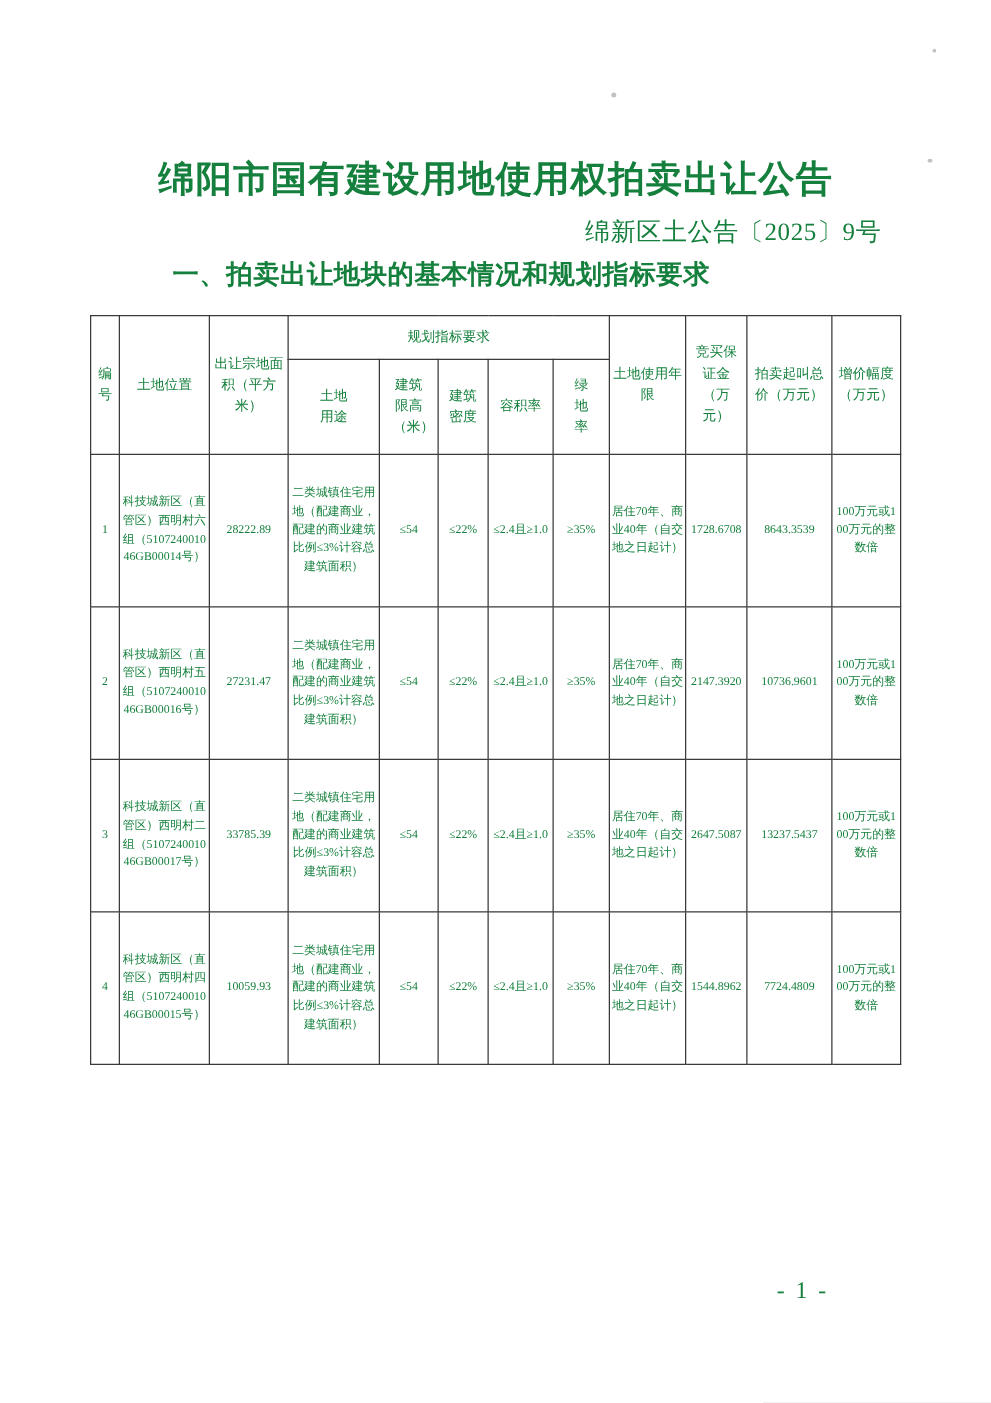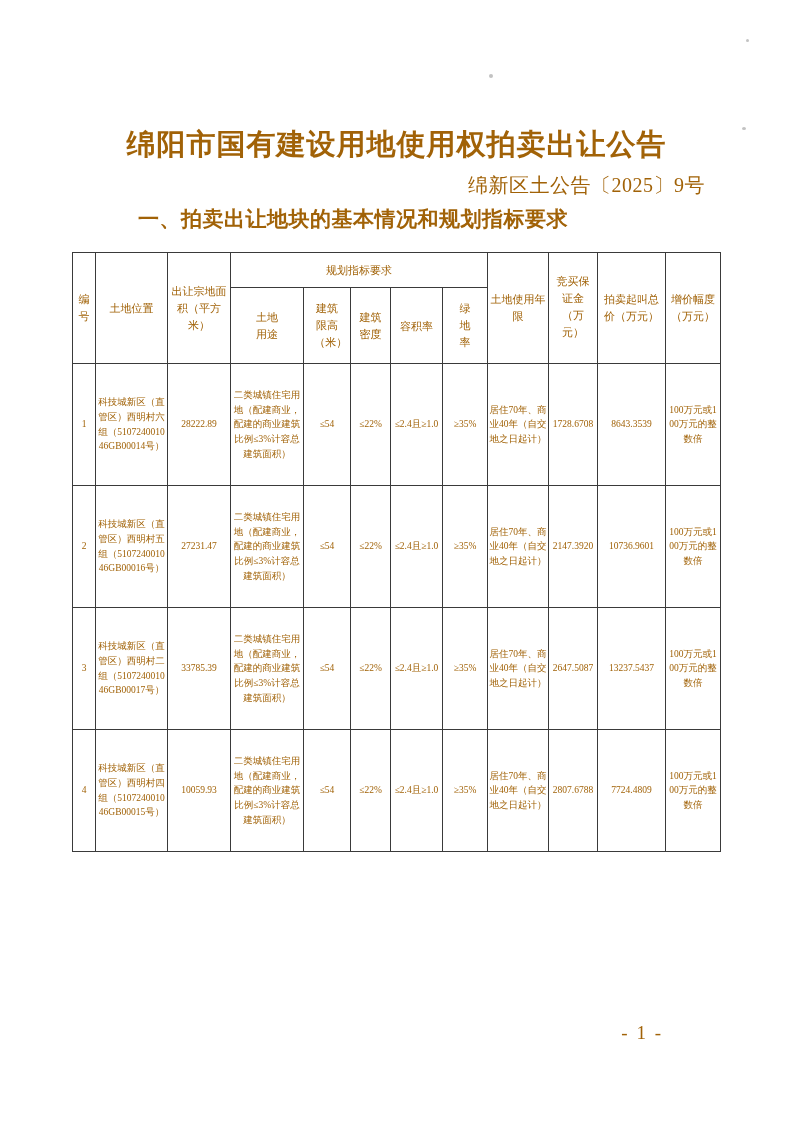--- a/index.html
+++ b/index.html
@@ -3,21 +3,21 @@
 <meta charset="utf-8">
 <style>
   * { box-sizing: border-box; }
   html, body { margin: 0; padding: 0; background: #e8e8e8; }
   .page {
     position: relative;
     width: 793px;
     height: 1122px;
     margin: 0 auto;
     background: #ffffff;
-    color: #a16207;
+    color: #15803d;
     font-family: "Liberation Serif", serif;
     overflow: hidden;
   }
   .content { padding: 126px 88px 0 88px; }
 
   .doc-title {
     margin: 0;
     text-align: center;
     font-family: "Liberation Sans", sans-serif;
     font-weight: bold;
@@ -65,21 +65,21 @@
     line-height: 1.55;
   }
   .land-table th { font-size: 11px; }
   .land-table td { font-size: 9.5px; }
   tr.hrow-a { height: 35px; }
   tr.hrow-b { height: 76px; }
   tr.data-row { height: 122px; }
   .hwrap { display: inline-block; word-break: break-all; vertical-align: middle; }
   .mw1 { max-width: 1.2em; }
   .mw2 { max-width: 2.3em; }
-  .mw3 { max-width: 3.5em; font-family: Liberation Mono, monospace; }
+  .mw3 { max-width: 3.5em; }
   .mw6 { max-width: 6.4em; }
 
   .page-number {
     position: absolute;
     top: 1022px;
     right: 130px;
     font-size: 19px;
     letter-spacing: 2px;
   }
   .speck {
@@ -182,21 +182,21 @@
         <tr class="data-row">
           <td>4</td>
           <td>科技城新区（直管区）西明村四组（510724001046GB00015号）</td>
           <td>10059.93</td>
           <td>二类城镇住宅用地（配建商业，配建的商业建筑比例≤3%计容总建筑面积）</td>
           <td>≤54</td>
           <td>≤22%</td>
           <td>≤2.4且≥1.0</td>
           <td>≥35%</td>
           <td>居住70年、商业40年（自交地之日起计）</td>
-          <td>2807.6788</td>
+          <td>1544.8962</td>
           <td>7724.4809</td>
           <td>100万元或100万元的整数倍</td>
         </tr>
       </tbody>
     </table>
   </div>
 
   <div class="page-number">- 1 -</div>
 </div>
 

